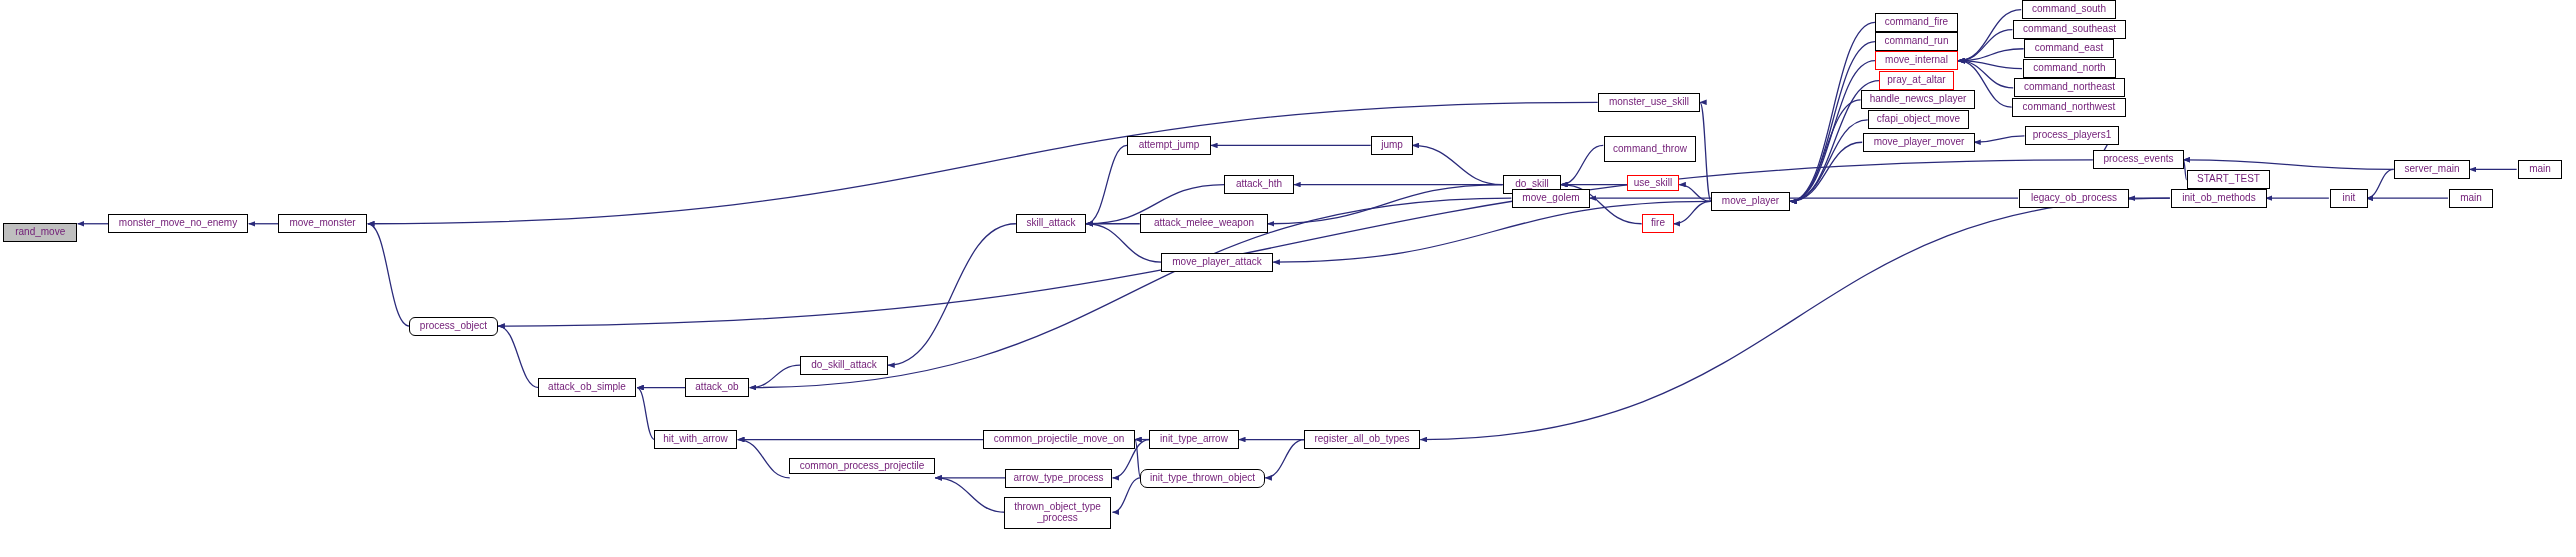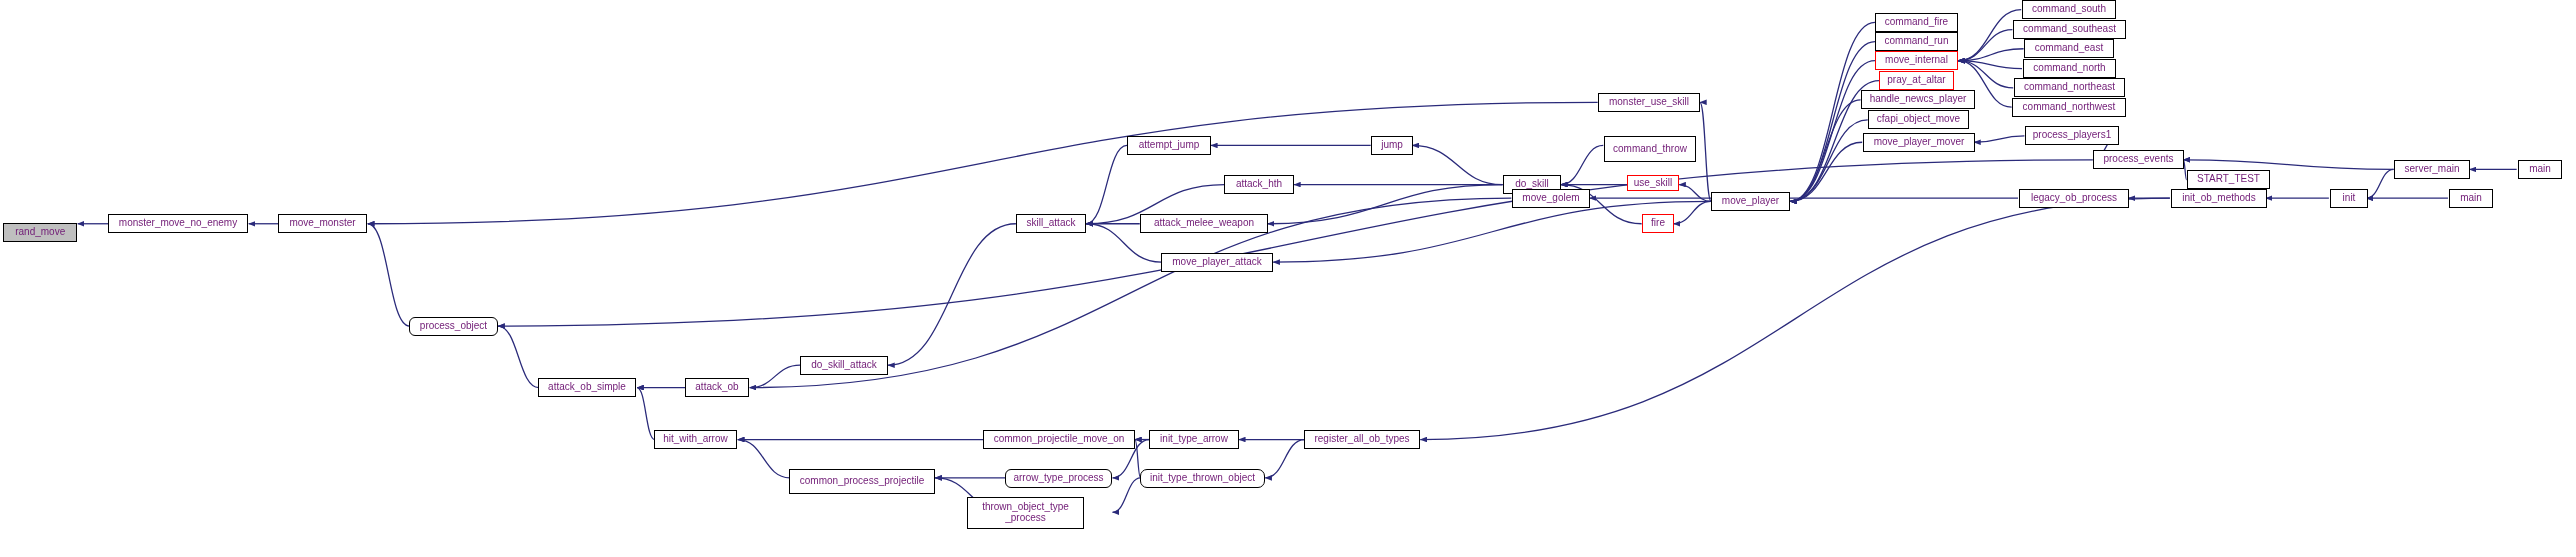--- a/index.html
+++ b/index.html
@@ -120,24 +120,24 @@
       </g>
   </svg>
 <div class="node root" style="left: 3.2px; top: 214px; width: 74px; height: 19px; margin-top: 9px;">rand_move</div>
     <div class="node" style="left: 108px; top: 214px; width: 140px; height: 19px;">monster_move_no_enemy</div>
     <div class="node" style="left: 278px; top: 214px; width: 89px; height: 19px;">move_monster</div>
     <div class="node" style="left: 409px; top: 317px; width: 89px; height: 19px; border-radius: 6px;">process_object</div>
     <div class="node" style="left: 538px; top: 378px; width: 98px; height: 19px;">attack_ob_simple</div>
     <div class="node" style="left: 685px; top: 378px; width: 64px; height: 19px;">attack_ob</div>
     <div class="node" style="left: 800px; top: 356px; width: 88px; height: 19px;">do_skill_attack</div>
     <div class="node" style="left: 654px; top: 430px; width: 83px; height: 19px;">hit_with_arrow</div>
-    <div class="node" style="left: 789px; top: 469px; width: 146px; height: 25px;">common_process_projectile</div>
+    <div class="node" style="left: 789px; top: 458px; width: 146px; height: 16px;">common_process_projectile</div>
     <div class="node" style="left: 983px; top: 430px; width: 152px; height: 19px;">common_projectile_move_on</div>
-    <div class="node" style="left: 1005px; top: 469px; width: 107px; height: 19px; border-radius: 6px;">arrow_type_process</div>
-    <div class="node" style="left: 967px; top: 497px; width: 117px; height: 32px;">thrown_object_type
+    <div class="node" style="left: 1005px; top: 469px; width: 107px; height: 19px;">arrow_type_process</div>
+    <div class="node" style="left: 1004px; top: 497px; width: 107px; height: 32px;">thrown_object_type
 _process</div>
     <div class="node" style="left: 1149px; top: 430px; width: 90px; height: 19px;">init_type_arrow</div>
     <div class="node" style="left: 1140px; top: 469px; width: 125px; height: 19px; border-radius: 7px;">init_type_thrown_object</div>
     <div class="node" style="left: 1304px; top: 430px; width: 116px; height: 19px;">register_all_ob_types</div>
     <div class="node" style="left: 1016px; top: 214px; width: 70px; height: 19px;">skill_attack</div>
     <div class="node" style="left: 1127px; top: 136px; width: 84px; height: 19px;">attempt_jump</div>
     <div class="node" style="left: 1224px; top: 175px; width: 70px; height: 19px;">attack_hth</div>
     <div class="node" style="left: 1140px; top: 214px; width: 128px; height: 19px;">attack_melee_weapon</div>
     <div class="node" style="left: 1161px; top: 253px; width: 112px; height: 19px;">move_player_attack</div>
     <div class="node" style="left: 1371px; top: 136px; width: 42px; height: 19px;">jump</div>

